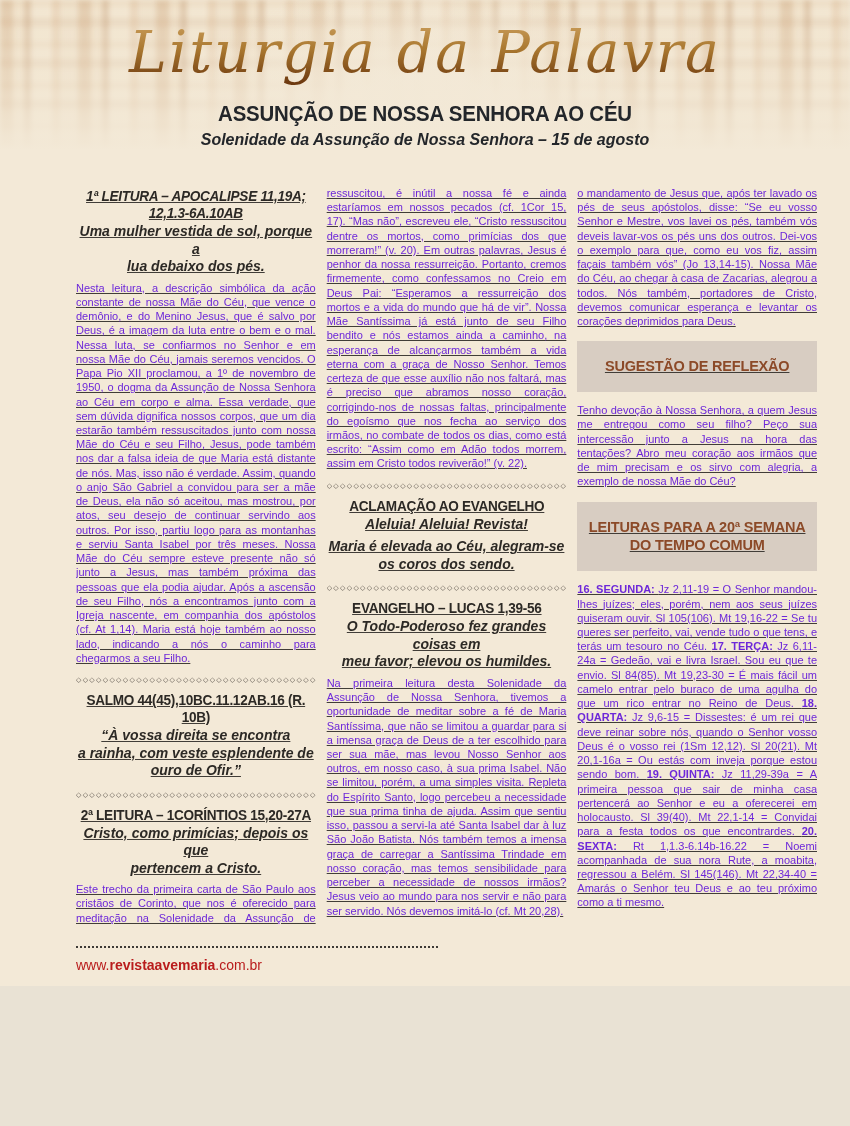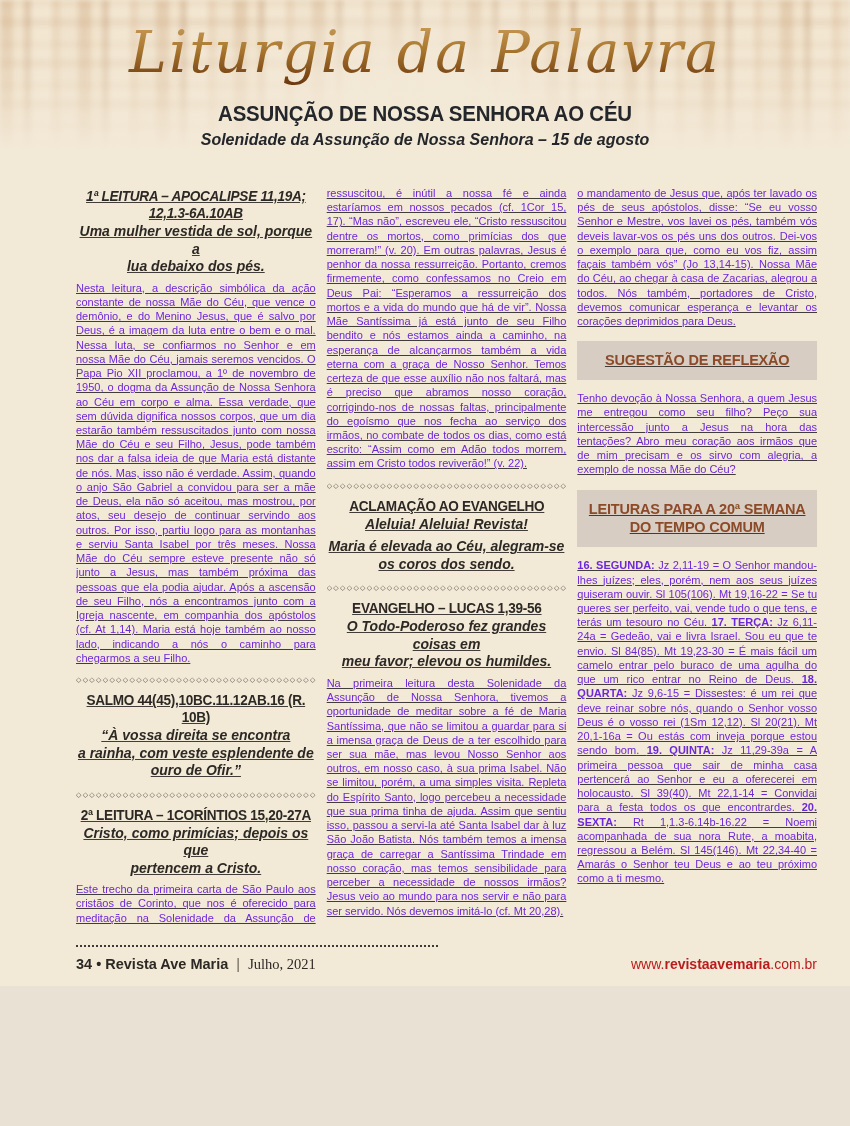--- a/index.html
+++ b/index.html
@@ -74,21 +74,21 @@
   }
   .divider {
     font-size:7px; line-height:1; letter-spacing:1.3px; color:#6b635a;
     text-align:center; white-space:nowrap; overflow:hidden;
     margin:11px 0 9px;
   }
   .bar-head {
     background:#d8cdc2; color:#8c4a28;
     font-size:14.5px; font-weight:700; text-align:center;
     line-height:1.3; white-space:pre-line;
-    padding:10px 4px; margin:13px 0 11px;
+    padding:16px 4px; margin:13px 0 11px;
     letter-spacing:-.2px;
   }
   .rich .b { font-weight:700; }
   footer { position:absolute; left:76px; right:33px; bottom:13px; }
   .dotted-line {
     width:362px; border-top:2px dotted #3d3a35; margin-bottom:9px;
   }
   .footer-row { display:flex; justify-content:space-between; align-items:baseline; }
   .footer-left { font-size:14.5px; color:#2c2925; }
   .f-bold { font-weight:700; }
@@ -151,21 +151,16 @@
       <div class="bar-head">LEITURAS PARA A 20ª SEMANA
 DO TEMPO COMUM</div>
       <p class="body-text rich"><span class="b">16. SEGUNDA: </span><span>Jz 2,11-19 = O Senhor mandou-lhes juízes; eles, porém, nem aos seus juízes quiseram ouvir. Sl 105(106). Mt 19,16-22 = Se tu queres ser perfeito, vai, vende tudo o que tens, e terás um tesouro no Céu. </span><span class="b">17. TERÇA: </span><span>Jz 6,11-24a = Gedeão, vai e livra Israel. Sou eu que te envio. Sl 84(85). Mt 19,23-30 = É mais fácil um camelo entrar pelo buraco de uma agulha do que um rico entrar no Reino de Deus. </span><span class="b">18. QUARTA: </span><span>Jz 9,6-15 = Dissestes: é um rei que deve reinar sobre nós, quando o Senhor vosso Deus é o vosso rei (1Sm 12,12). Sl 20(21). Mt 20,1-16a = Ou estás com inveja porque estou sendo bom. </span><span class="b">19. QUINTA: </span><span>Jz 11,29-39a = A primeira pessoa que sair de minha casa pertencerá ao Senhor e eu a oferecerei em holocausto. Sl 39(40). Mt 22,1-14 = Convidai para a festa todos os que encontrardes. </span><span class="b">20. SEXTA: </span><span>Rt 1,1.3-6.14b-16.22 = Noemi acompanhada de sua nora Rute, a moabita, regressou a Belém. Sl 145(146). Mt 22,34-40 = Amarás o Senhor teu Deus e ao teu próximo como a ti mesmo. </span></p>
     </section>
 
   </main>
 
   <footer>
     <div class="dotted-line"></div>
     <div class="footer-row">
-      <div class="footer-left">
-        <span class="f-bold">34 • Revista Ave Maria</span>
-        <span class="f-sep">|</span>
-        <span class="f-serif">Julho, 2021</span>
-      </div>
       <div class="footer-right"><span>www.</span><span class="f-bold">revistaavemaria</span><span>.com.br</span></div>
     </div>
   </footer>
 </div>
 
 </body></html>

